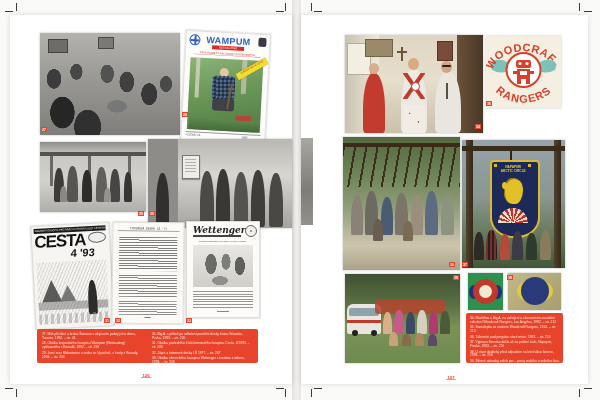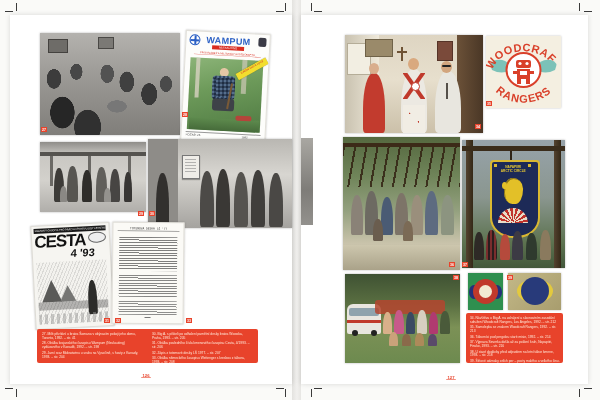--- a/index.html
+++ b/index.html
@@ -201,20 +201,40 @@
       </div>
       <div class="lines-dark abs" style="left:6px;top:14px;width:58px;height:34px;opacity:.75;"></div>
       <div class="lines-dark abs" style="left:6px;top:52px;width:58px;height:22px;opacity:.7;"></div>
       <div class="lines-dark abs" style="left:6px;top:78px;width:58px;height:14px;opacity:.65;"></div>
       <div class="abs" style="left:32px;top:94px;width:6px;height:1px;background:#777;"></div>
     </div>
     <div class="badge" style="left:105px;top:303px;">
         <i>32</i>
       </div>
 
+    <div class="photo" style="left:176px;top:206px;width:72px;height:95px;background:#fcfbf7;border:1px solid #e0ded8;">
+      <div class="abs" style="left:6px;top:3px;width:48px;text-align:center;font-size:9px;font-weight:700;
+                  font-family:'DejaVu Serif',serif;font-style:italic;color:#222;
+                  border-bottom:2px double #444;">Wettenger</div>
+      <div class="abs" style="left:58px;top:3px;width:10px;height:10px;border:1px solid #666;border-radius:50%;
+                  background:radial-gradient(#999 20%,transparent 22%),#f2f1ec;"></div>
+      <div class="abs" style="left:5px;top:17px;width:62px;height:4px;overflow:hidden;">
+        <span class="tiny" style="left:0;top:0;width:280%;transform:scale(.35);font-size:7px;line-height:11px;
+                     color:#555;display:block;text-align:center;white-space:nowrap;">MITTEILUNGSBLATT DER WALDLÄUFER</span>
+      </div>
+      <div class="abs" style="left:6px;top:23px;width:60px;height:42px;
+                  background:
+                   radial-gradient(10px 18px at 30% 45%, #6b6b68 55%, transparent 58%),
+                   radial-gradient(8px 14px at 55% 40%, #7d7d7a 55%, transparent 58%),
+                   radial-gradient(14px 8px at 45% 85%, #8f8f8c 55%, transparent 58%),
+                   radial-gradient(9px 16px at 78% 50%, #5f5f5c 55%, transparent 58%),
+                   linear-gradient(180deg,#e8e7e2,#cfcec9);"></div>
+      <div class="lines-dark abs" style="left:6px;top:69px;width:60px;height:18px;opacity:.6;"></div>
+      <div class="abs" style="left:30px;top:89px;width:12px;height:1px;background:#888;"></div>
+    </div>
     <div class="badge" style="left:176px;top:303px;">
         <i>33</i>
       </div>
 
     <div class="capbox" style="left:27px;top:314px;width:221px;height:34px;">
       <div class="capcol" style="left:5px;top:3px;width:212px;">
         <div class="cap">27. Milé přivítání u bratra Šamana v obývacím pokoji jeho domu, Toronto, 1992. – str. 41</div>
         <div class="cap">28. Obálka krajanského časopisu Wampum (Neskauting) vydávaného v Kanadě, 1992. – str. 198</div>
         <div class="cap">29. Jarní sraz Midewiwinů u srubu na Vysočině, s hosty z Kanady, 1993. – str. 204</div>
       </div>

